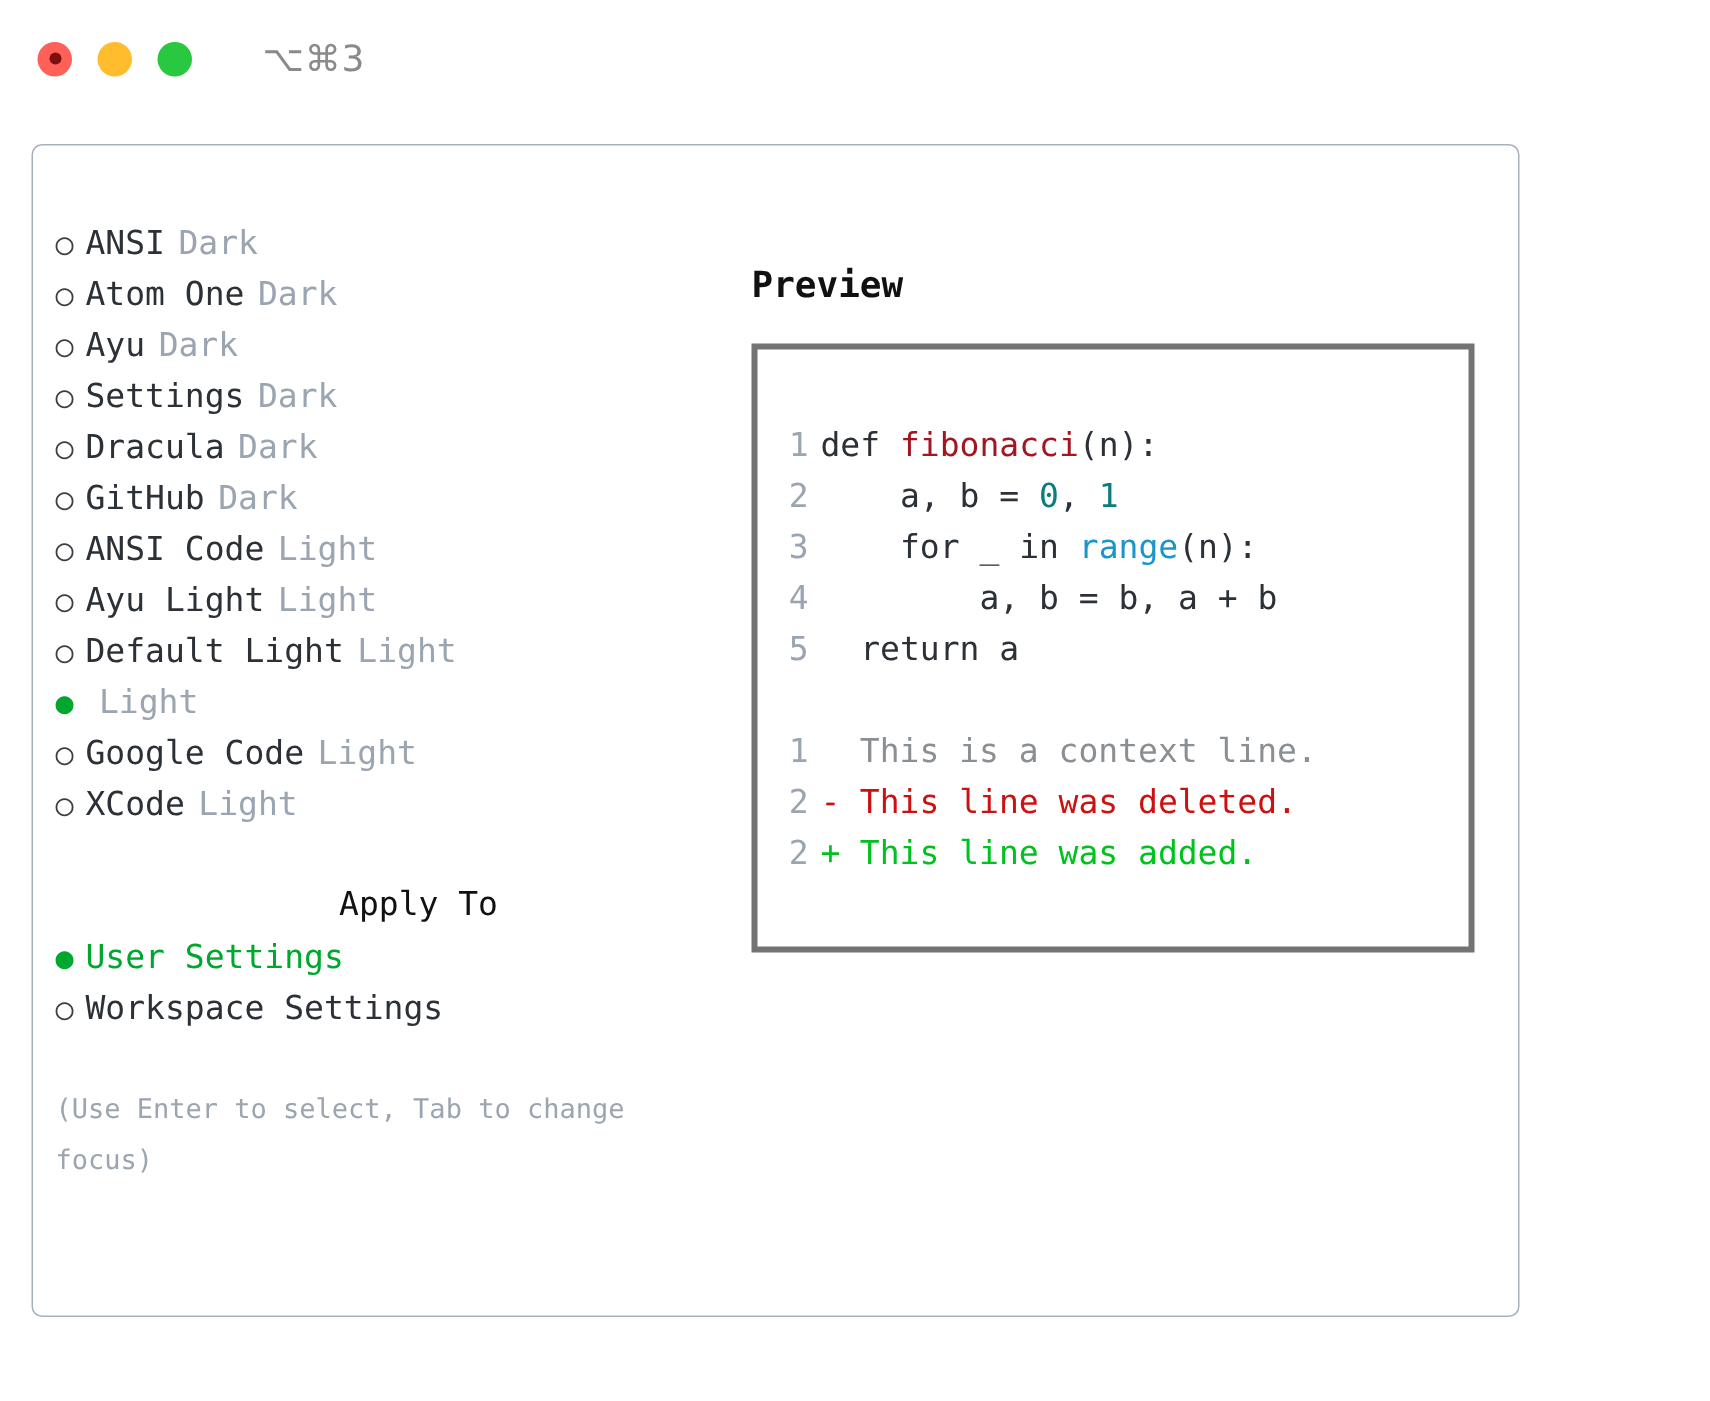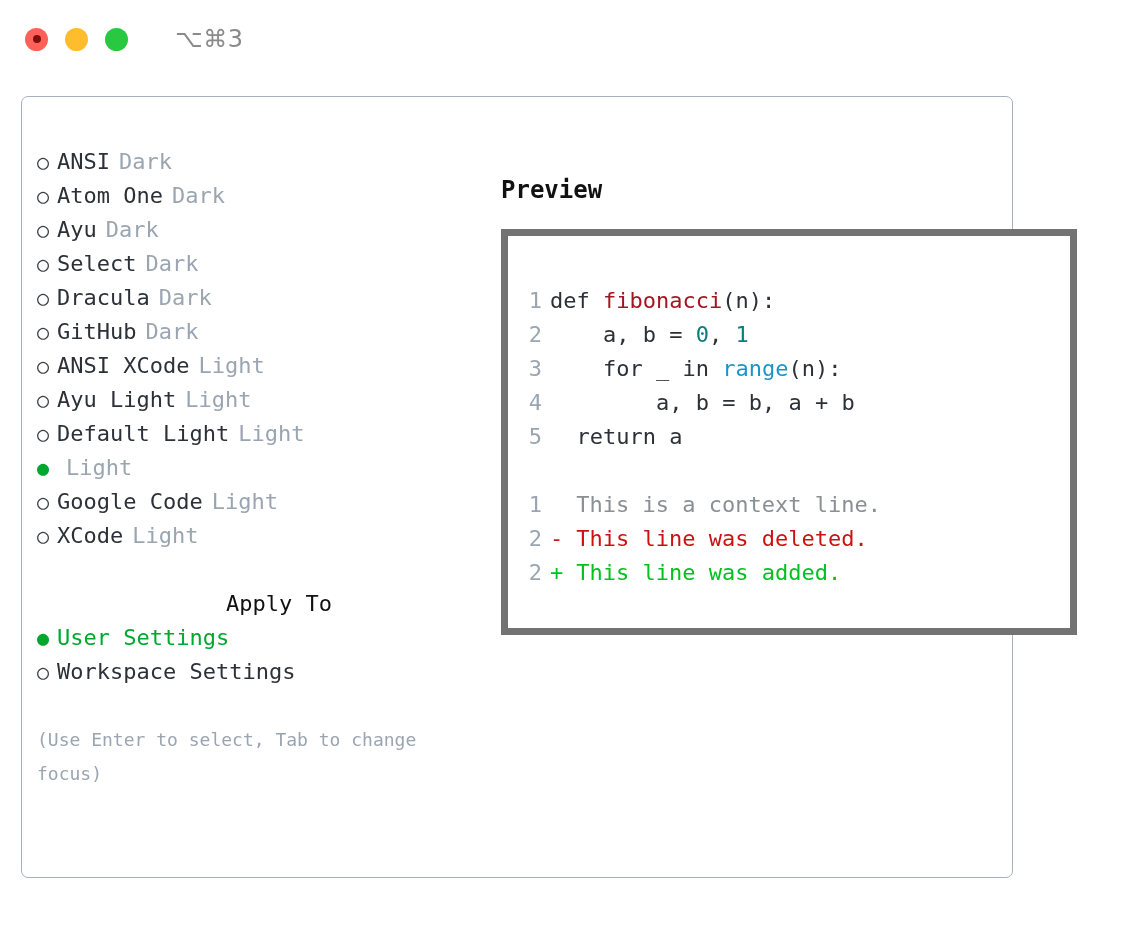--- a/index.html
+++ b/index.html
@@ -151,23 +151,23 @@
   
   .right-col {
     position: absolute;
     left: 479px;
     top: 48px;
     width: 495px;
     margin-top: 28px;
   }
   .preview-box {
     margin-top: 22px;
-    width: 576px;
+    width: 482px;
     height: 406px;
-    border: 7px solid #737373;
+    border: 4px solid #737373;
     box-sizing: border-box;
     background: #ffffff;
     position: relative;
   }
   .code {
     position: absolute;
     left: 12px;
     top: 48px;
     font-size: 22px;
     line-height: 34px;
@@ -211,24 +211,24 @@
 
   <div class="panel">
     <div class="columns">
 
       <div class="left-col">
 
         <div class="theme-list" id="theme-list">
             <div class="theme-row"><span class="bullet">○</span><span class="theme-name">ANSI</span><span class="theme-tag">Dark</span></div>
             <div class="theme-row"><span class="bullet">○</span><span class="theme-name">Atom One</span><span class="theme-tag">Dark</span></div>
             <div class="theme-row"><span class="bullet">○</span><span class="theme-name">Ayu</span><span class="theme-tag">Dark</span></div>
-            <div class="theme-row"><span class="bullet">○</span><span class="theme-name">Select</span><span class="theme-tag">Dark</span></div>
+            <div class="theme-row"><span class="bullet">○</span><span class="theme-name">Settings</span><span class="theme-tag">Dark</span></div>
             <div class="theme-row"><span class="bullet">○</span><span class="theme-name">Dracula</span><span class="theme-tag">Dark</span></div>
             <div class="theme-row"><span class="bullet">○</span><span class="theme-name">GitHub</span><span class="theme-tag">Dark</span></div>
-            <div class="theme-row"><span class="bullet">○</span><span class="theme-name">ANSI XCode</span><span class="theme-tag">Light</span></div>
+            <div class="theme-row"><span class="bullet">○</span><span class="theme-name">ANSI Code</span><span class="theme-tag">Light</span></div>
             <div class="theme-row"><span class="bullet">○</span><span class="theme-name">Ayu Light</span><span class="theme-tag">Light</span></div>
             <div class="theme-row"><span class="bullet">○</span><span class="theme-name">Default Light</span><span class="theme-tag">Light</span></div>
             <div class="theme-row selected"><span class="bullet sel">●</span><span class="theme-tag">Light</span></div>
             <div class="theme-row"><span class="bullet">○</span><span class="theme-name">Google Code</span><span class="theme-tag">Light</span></div>
             <div class="theme-row"><span class="bullet">○</span><span class="theme-name">XCode</span><span class="theme-tag">Light</span></div>
           </div>
 
         <div class="apply-block">
           <div class="apply-title">Apply To</div>
           <div id="apply-list">

